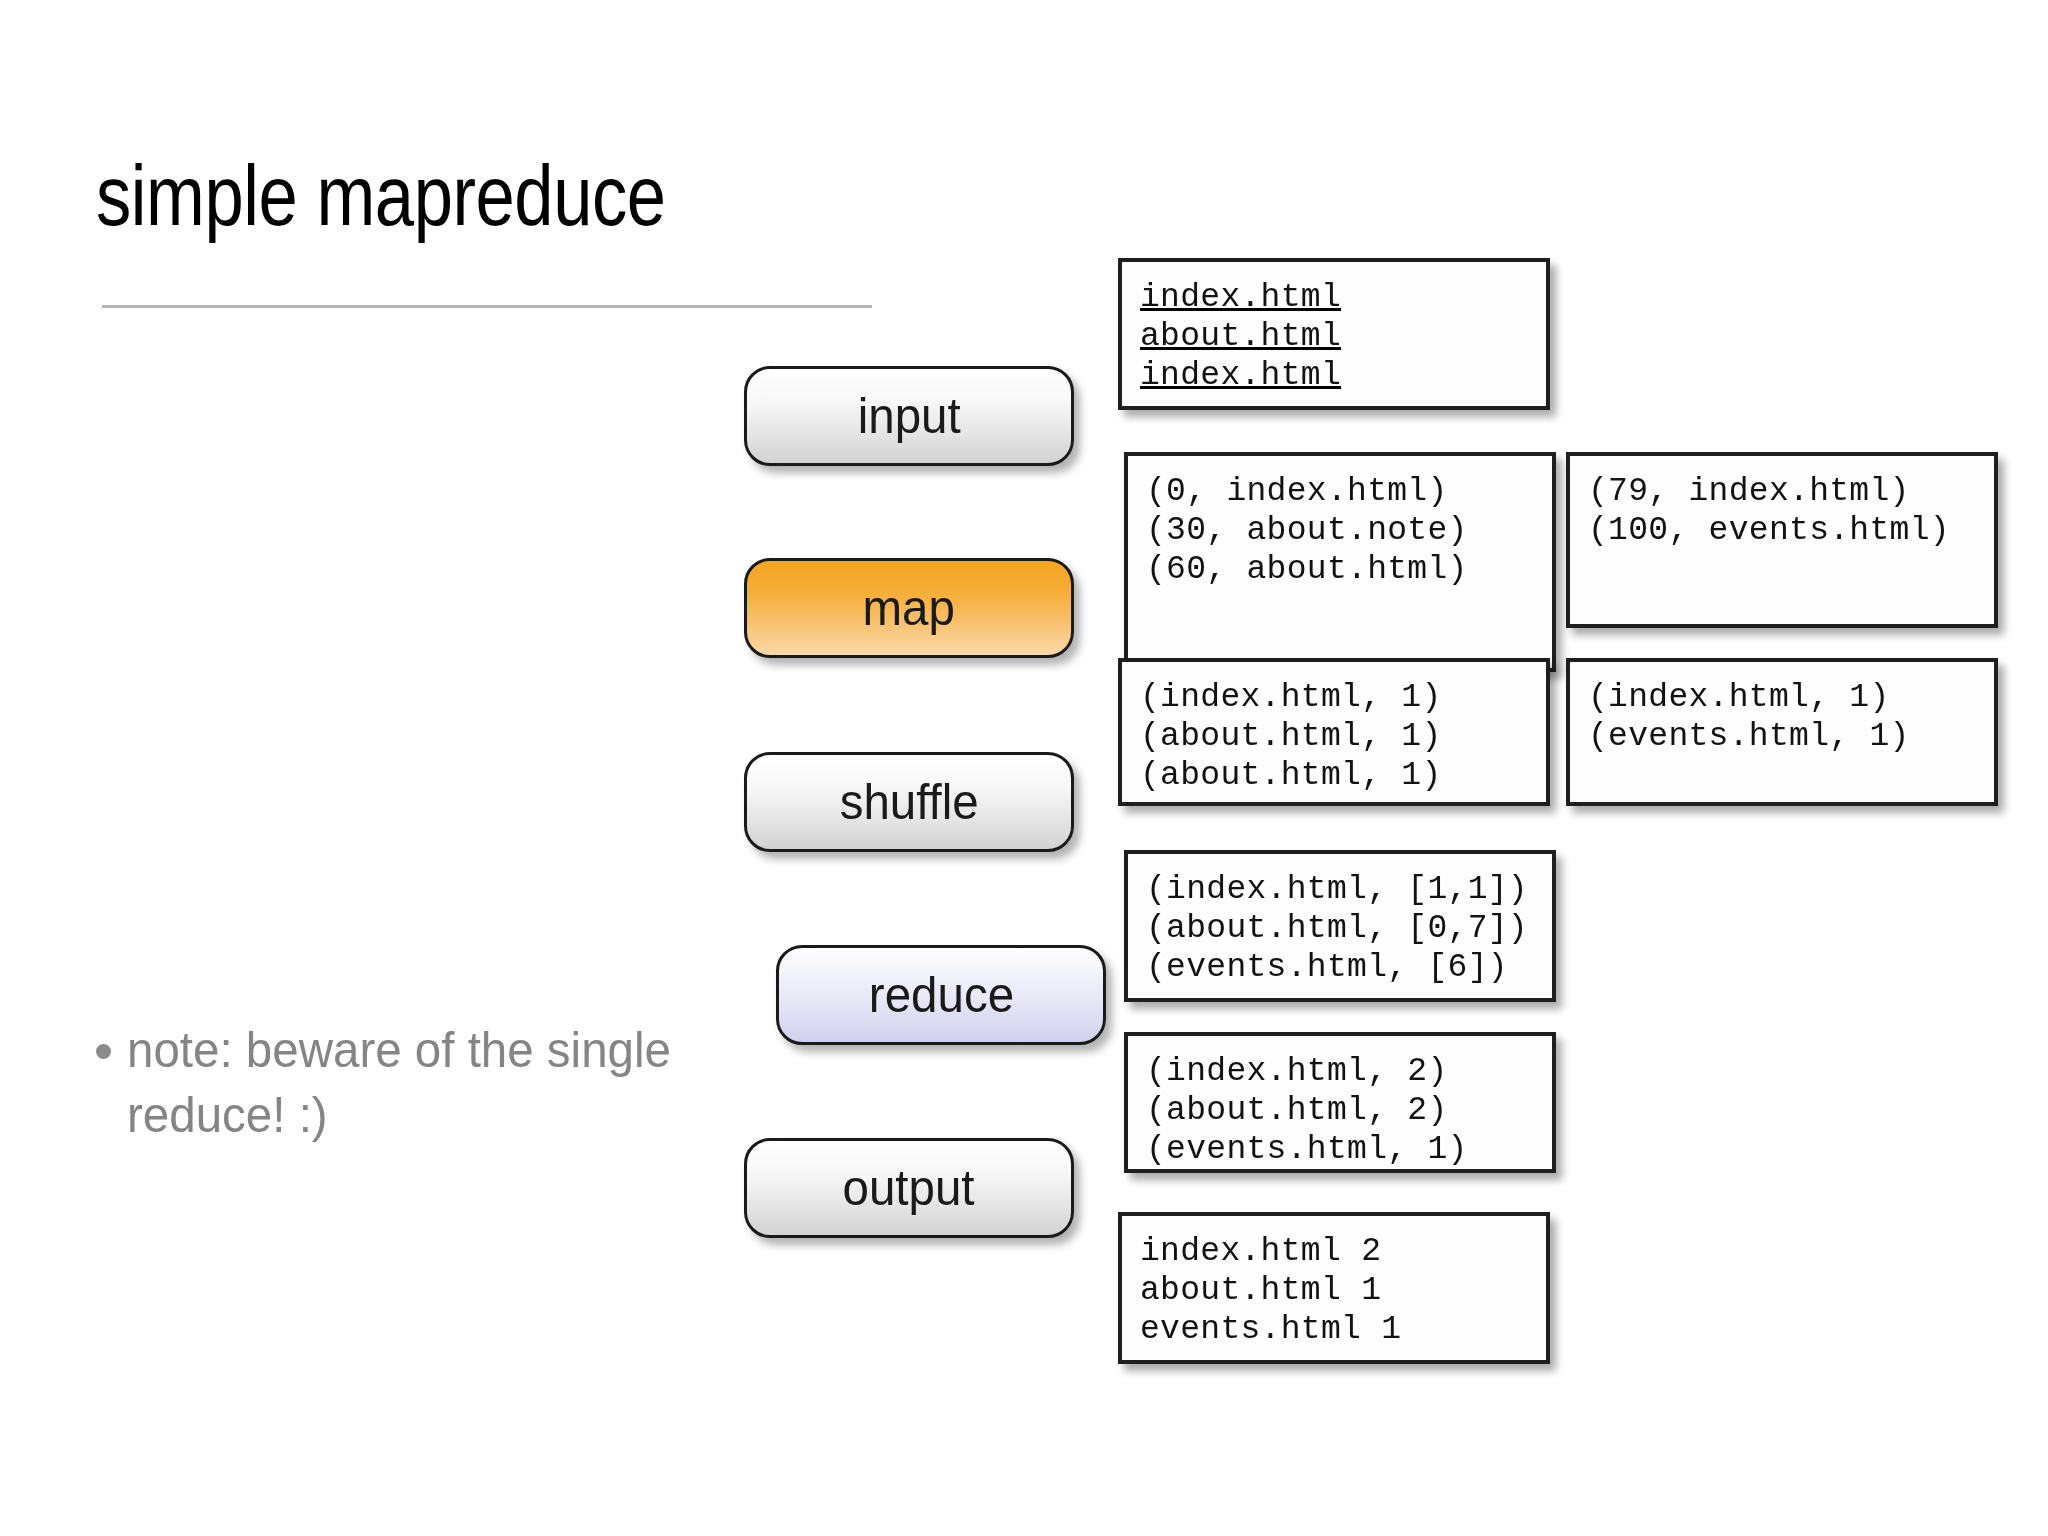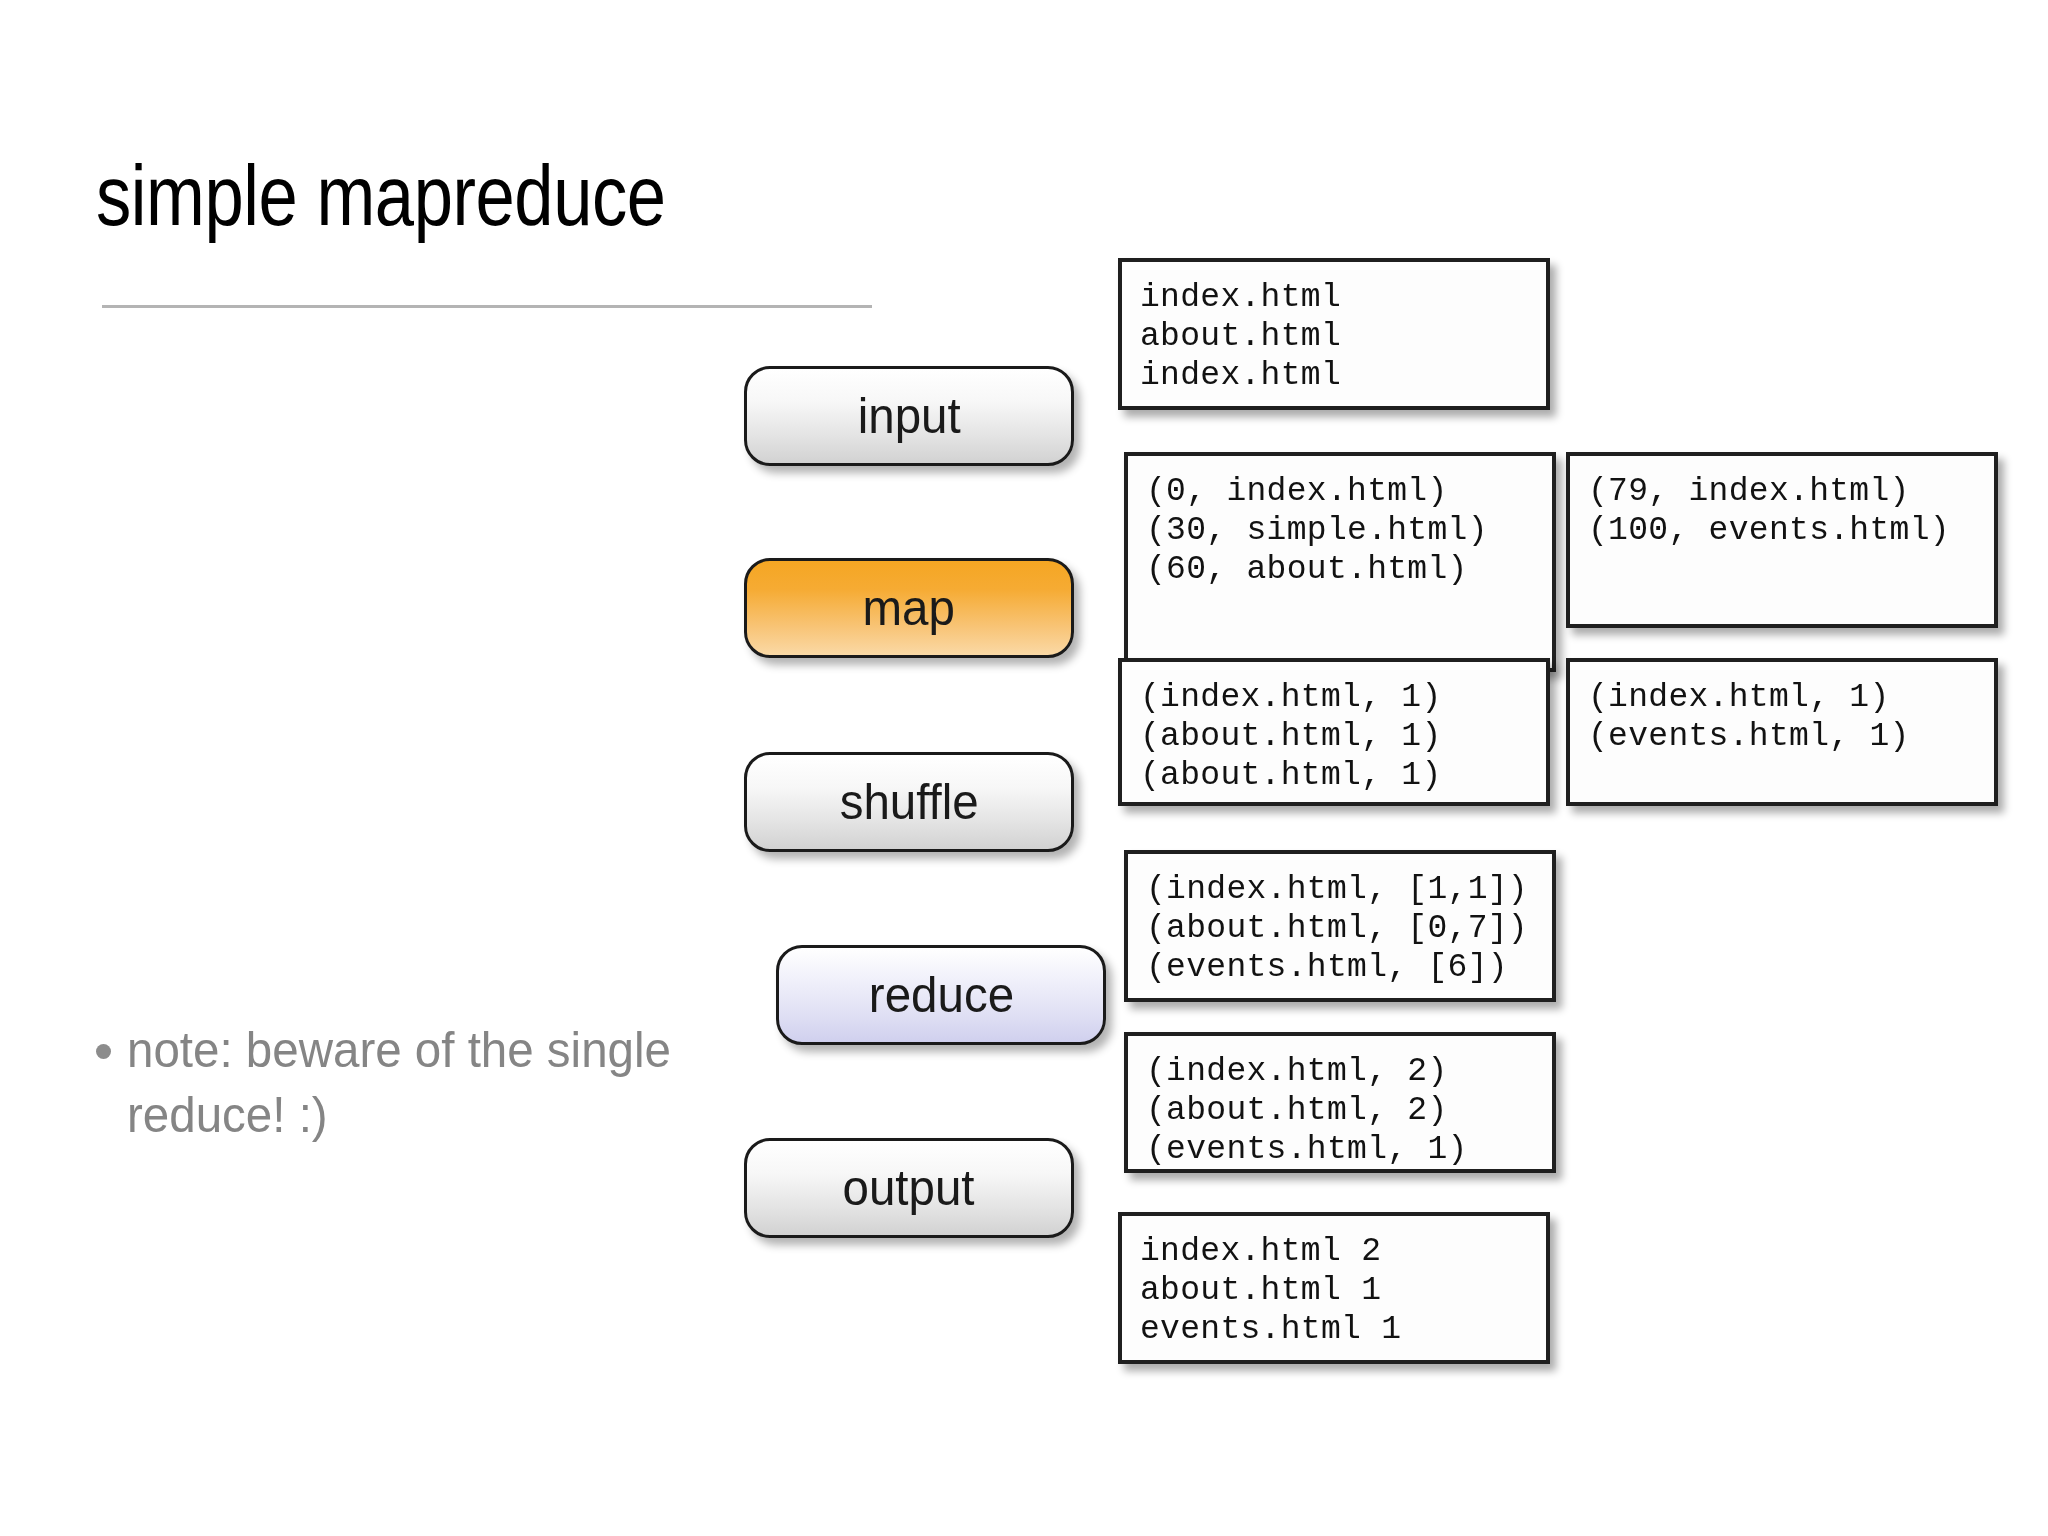--- a/index.html
+++ b/index.html
@@ -122,21 +122,21 @@
   }
   .data-box .line {
     font-family: "Liberation Mono", "DejaVu Sans Mono", monospace;
     font-size: 33px;
     line-height: 39px;
     color: #121212;
     white-space: pre;
     letter-spacing: 0.3px;
   }
 
-  #box-input      { left: 1118px; top: 258px;  width: 432px; height: 152px; }
+  #box-input      { left: 1118px; top: 258px;  width: 432px; height: 152px; text-decoration: underline; }
   #box-map-in-a   { left: 1124px; top: 452px;  width: 432px; height: 220px; }
   #box-map-in-b   { left: 1566px; top: 452px;  width: 432px; height: 176px; }
   #box-map-out-a  { left: 1118px; top: 658px;  width: 432px; height: 148px; }
   #box-map-out-b  { left: 1566px; top: 658px;  width: 432px; height: 148px; }
   #box-shuffle    { left: 1124px; top: 850px;  width: 432px; height: 152px; }
   #box-reduce     { left: 1124px; top: 1032px; width: 432px; height: 141px; }
   #box-output     { left: 1118px; top: 1212px; width: 432px; height: 152px; }
 </style>
 </head>
 <body>
@@ -168,21 +168,21 @@
   </div>
 
   <div id="box-input" class="data-box">
     <div class="line">index.html</div>
     <div class="line">about.html</div>
     <div class="line">index.html</div>
   </div>
 
   <div id="box-map-in-a" class="data-box">
     <div class="line">(0, index.html)</div>
-    <div class="line">(30, simple.html)</div>
+    <div class="line">(30, about.note)</div>
     <div class="line">(60, about.html)</div>
   </div>
 
   <div id="box-map-in-b" class="data-box">
     <div class="line">(79, index.html)</div>
     <div class="line">(100, events.html)</div>
   </div>
 
   <div id="box-map-out-a" class="data-box">
     <div class="line">(index.html, 1)</div>

